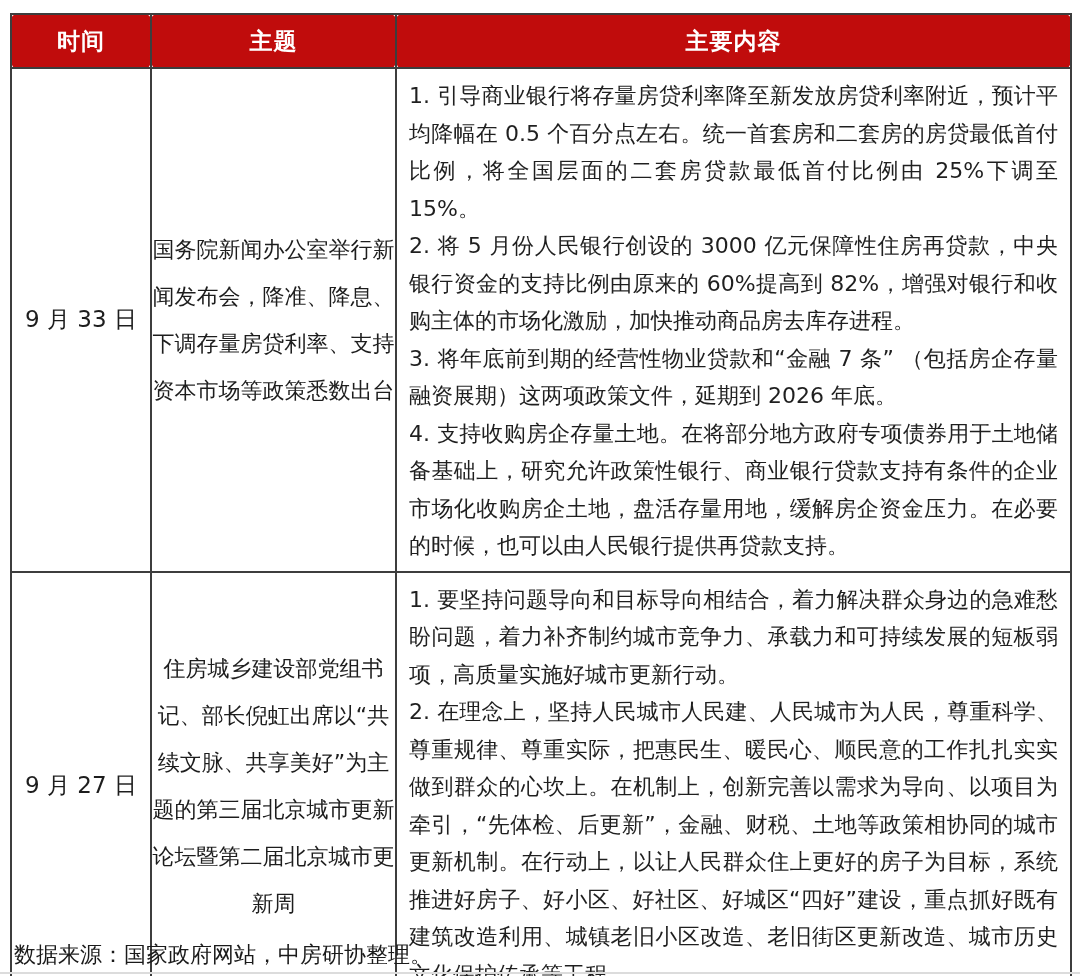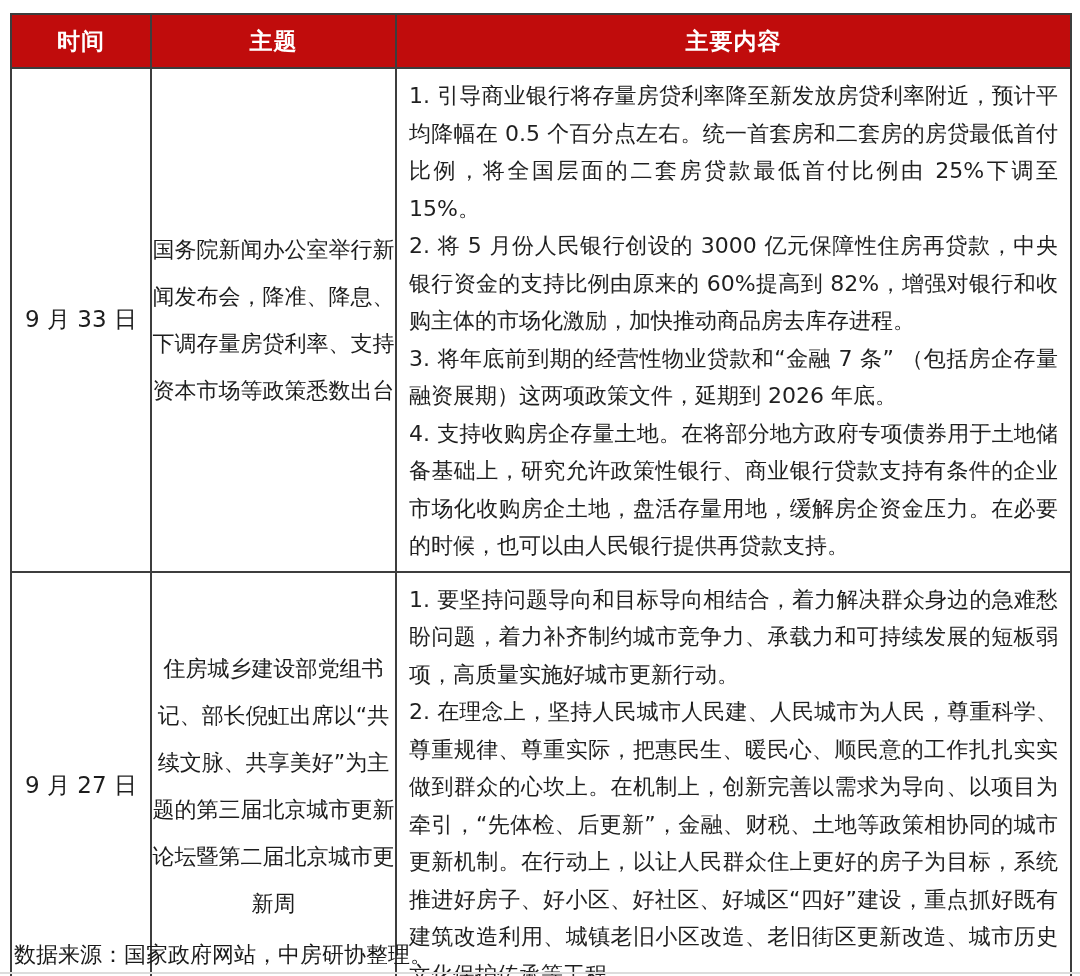--- a/index.html
+++ b/index.html
@@ -32,20 +32,21 @@
   col.c-main  { width: 675px; }
   thead th {
     background: #c00c0c;
     color: #ffffff;
     font-size: 23px;
     font-weight: bold;
     height: 54px;
     text-align: center;
     vertical-align: middle;
     letter-spacing: 1px;
+    border-radius: 6px;
   }
   td.date-cell {
     text-align: center;
     vertical-align: middle;
     font-size: 23px;
     color: #1d1d1d;
     background: #ffffff;
   }
   td.topic-cell {
     text-align: center;

